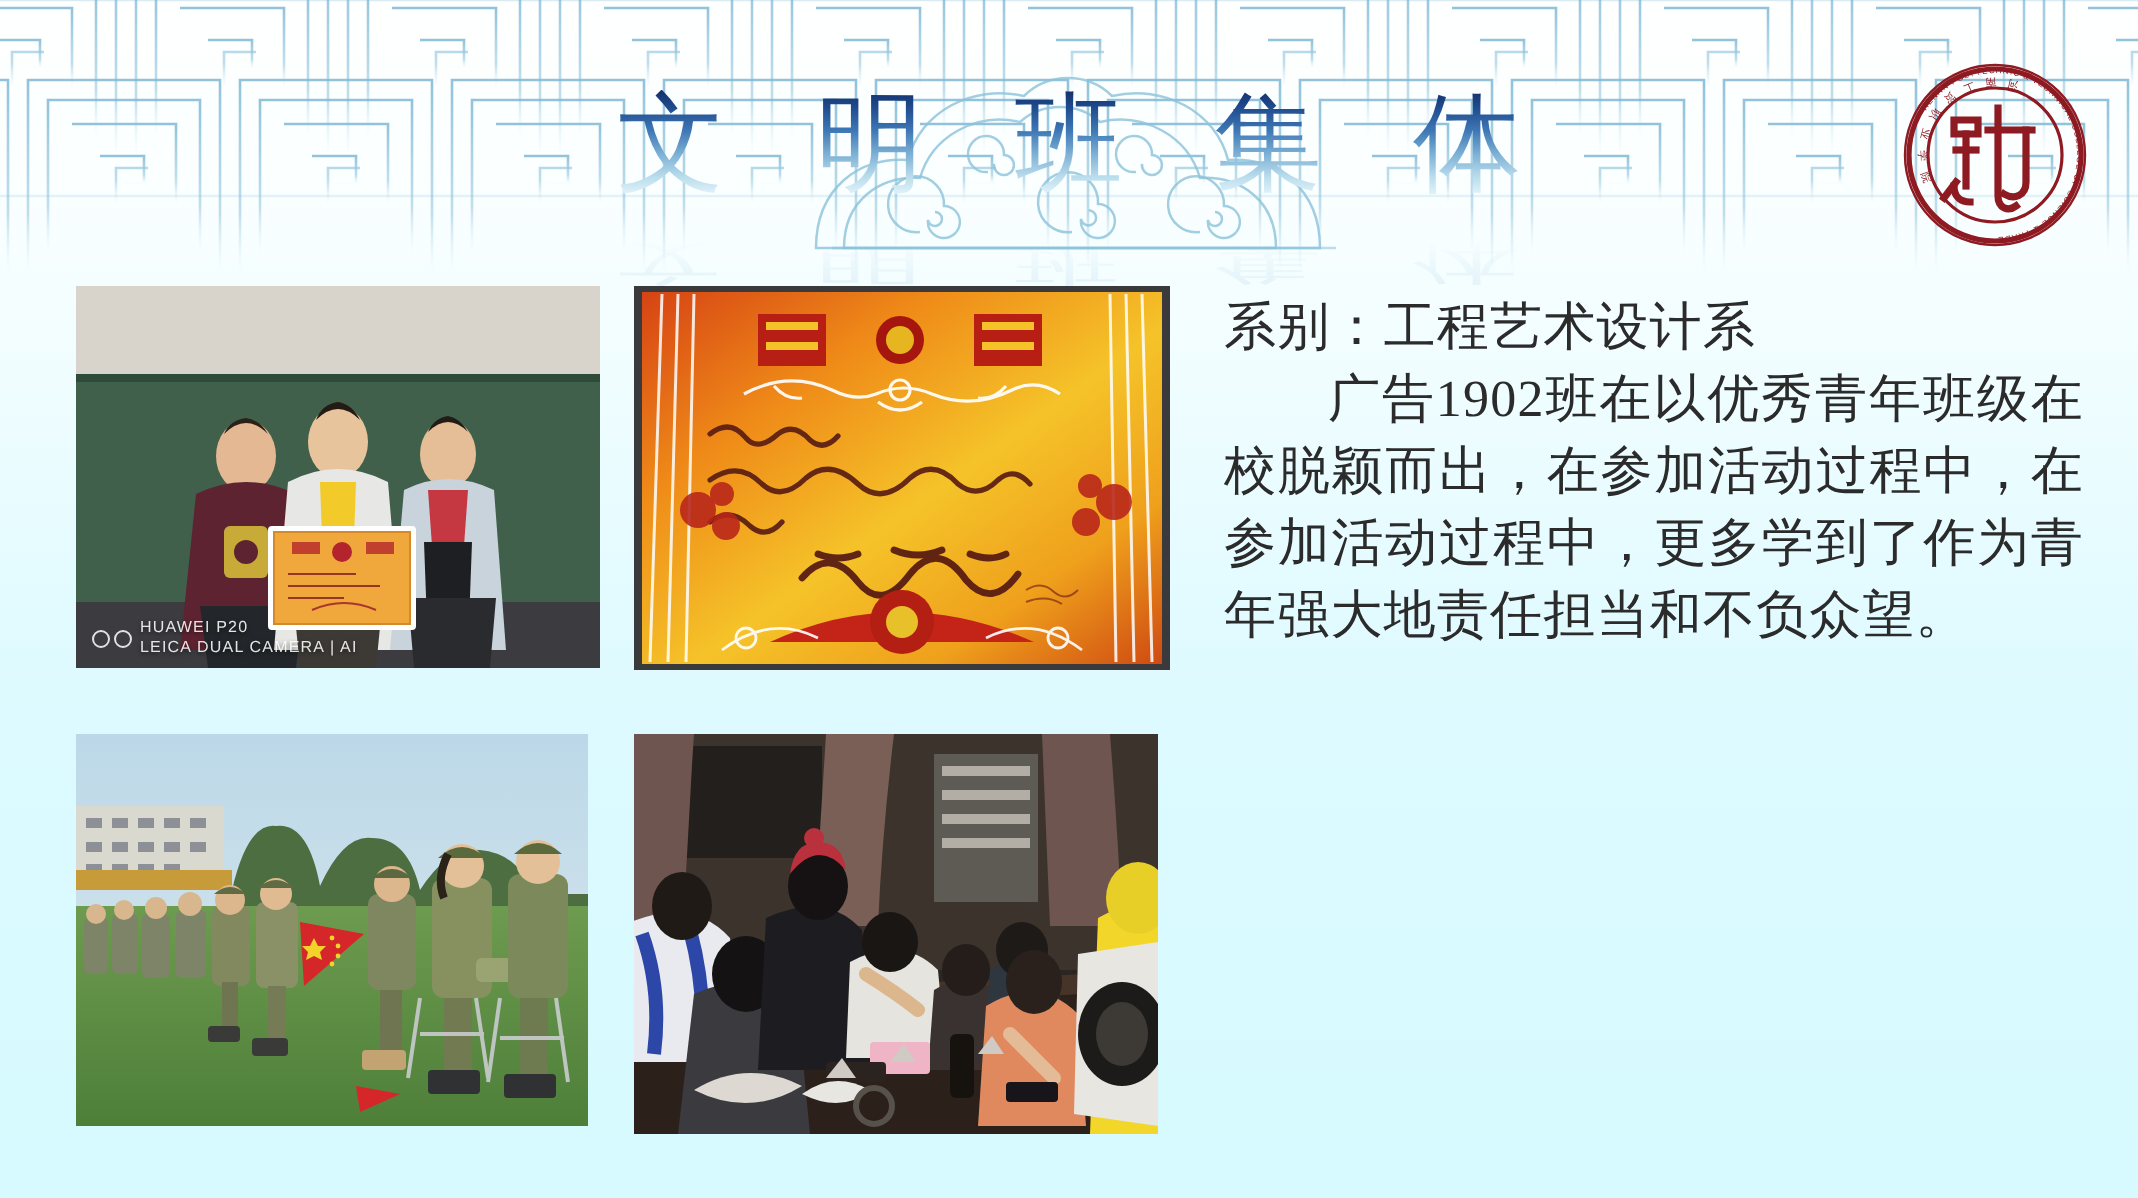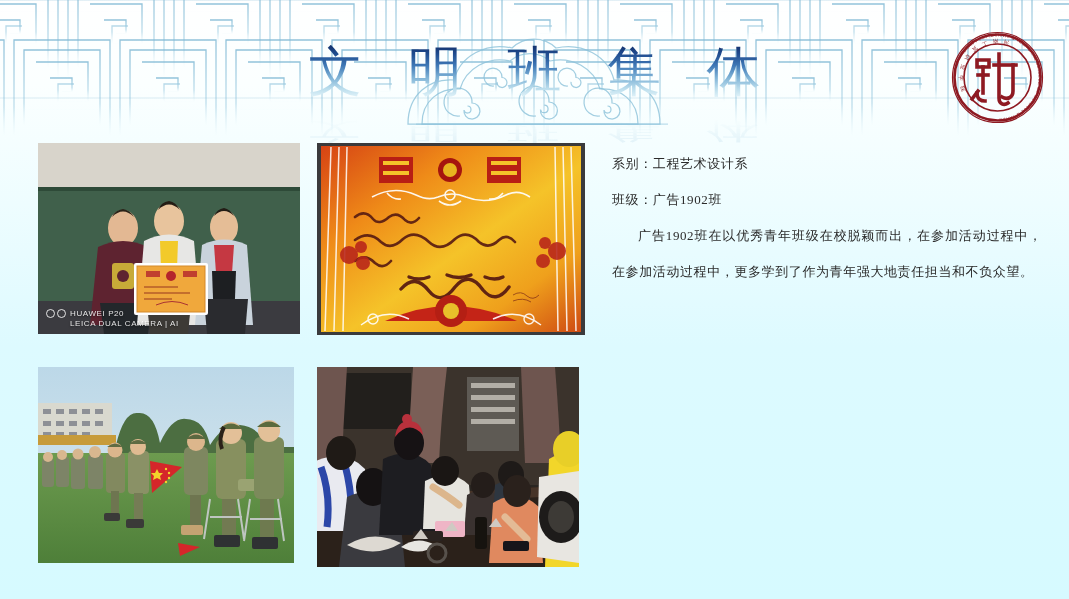--- a/index.html
+++ b/index.html
@@ -68,31 +68,31 @@
   #photo-military{left:38px;top:367px;width:256px;height:196px;}
   #photo-workshop{left:317px;top:367px;width:262px;height:200px;}
   .photo .scene{position:absolute;inset:0;}
 
   .watermark{
     position:absolute;left:8px;bottom:5px;
     color:rgba(255,255,255,.88);
     font-family:"Liberation Sans","DejaVu Sans",sans-serif;
     font-size:8px;line-height:10px;letter-spacing:.6px;
     text-shadow:0 1px 2px rgba(0,0,0,.55);
-    display:flex;align-items:flex-start;gap:4px;
+    display:flex;align-items:center;gap:4px;
   }
   .wm-lens{display:flex;gap:2px;}
   .wm-lens i{display:block;width:7px;height:7px;border:1px solid rgba(255,255,255,.85);border-radius:50%;}
 
   
   .text-col{
     position:absolute;left:612px;top:146px;width:430px;
     color:#2b2b2b;
     font-family:"Liberation Serif","DejaVu Serif",serif;
-    font-size:13px;line-height:36px;letter-spacing:.6px;
+    font-size:26px;line-height:36px;letter-spacing:.6px;
     text-align:justify;
   }
   .text-col p{margin:0;}
   .text-col p.indent{text-indent:2em;}
 </style>
 </head>
 <body>
 
 <div id="slide">
 
@@ -565,17 +565,16 @@
           <path d="M96 172 l8 -10 l7 10z"></path>
             <path d="M128 164 l7 -9 l6 9z"></path>
             <path d="M172 160 l7 -9 l6 9z"></path>
         </g>
       </g>
     </svg>
   </div>
 
   <div class="text-col">
     <p><span>系别：</span><span>工程艺术设计系</span></p>
-    <p><span>班级：</span><span>广告1902班</span></p>
     <p class="indent">广告1902班在以优秀青年班级在校脱颖而出，在参加活动过程中，在参加活动过程中，更多学到了作为青年强大地责任担当和不负众望。</p>
   </div>
 
 </div>
 
 </body></html>

